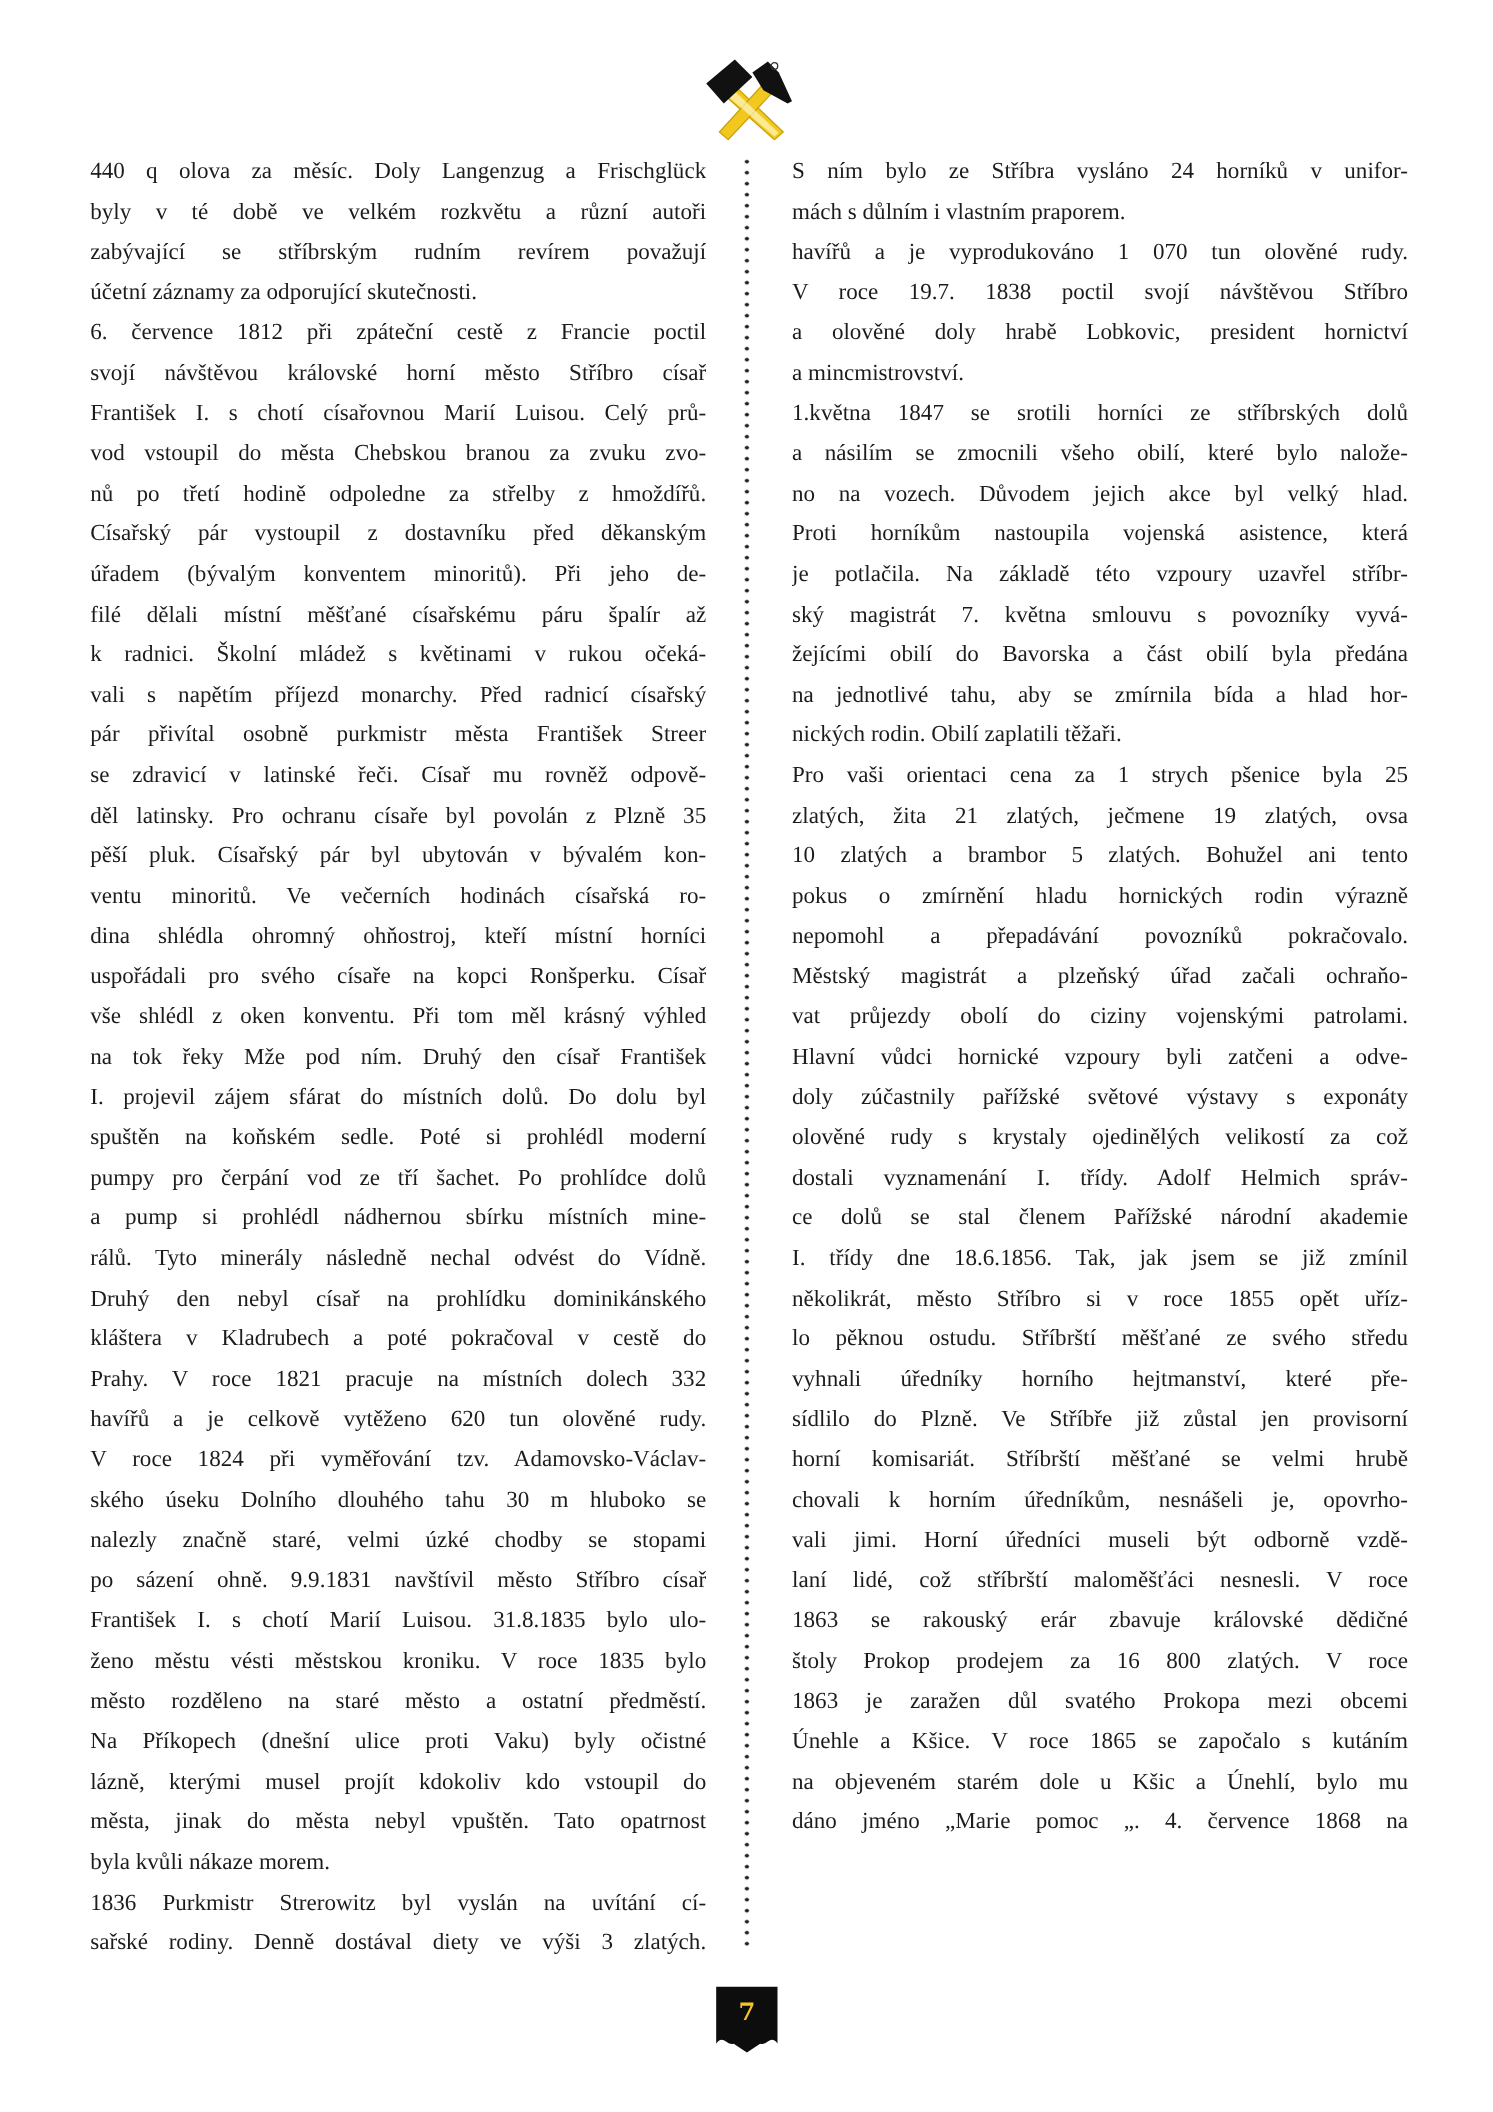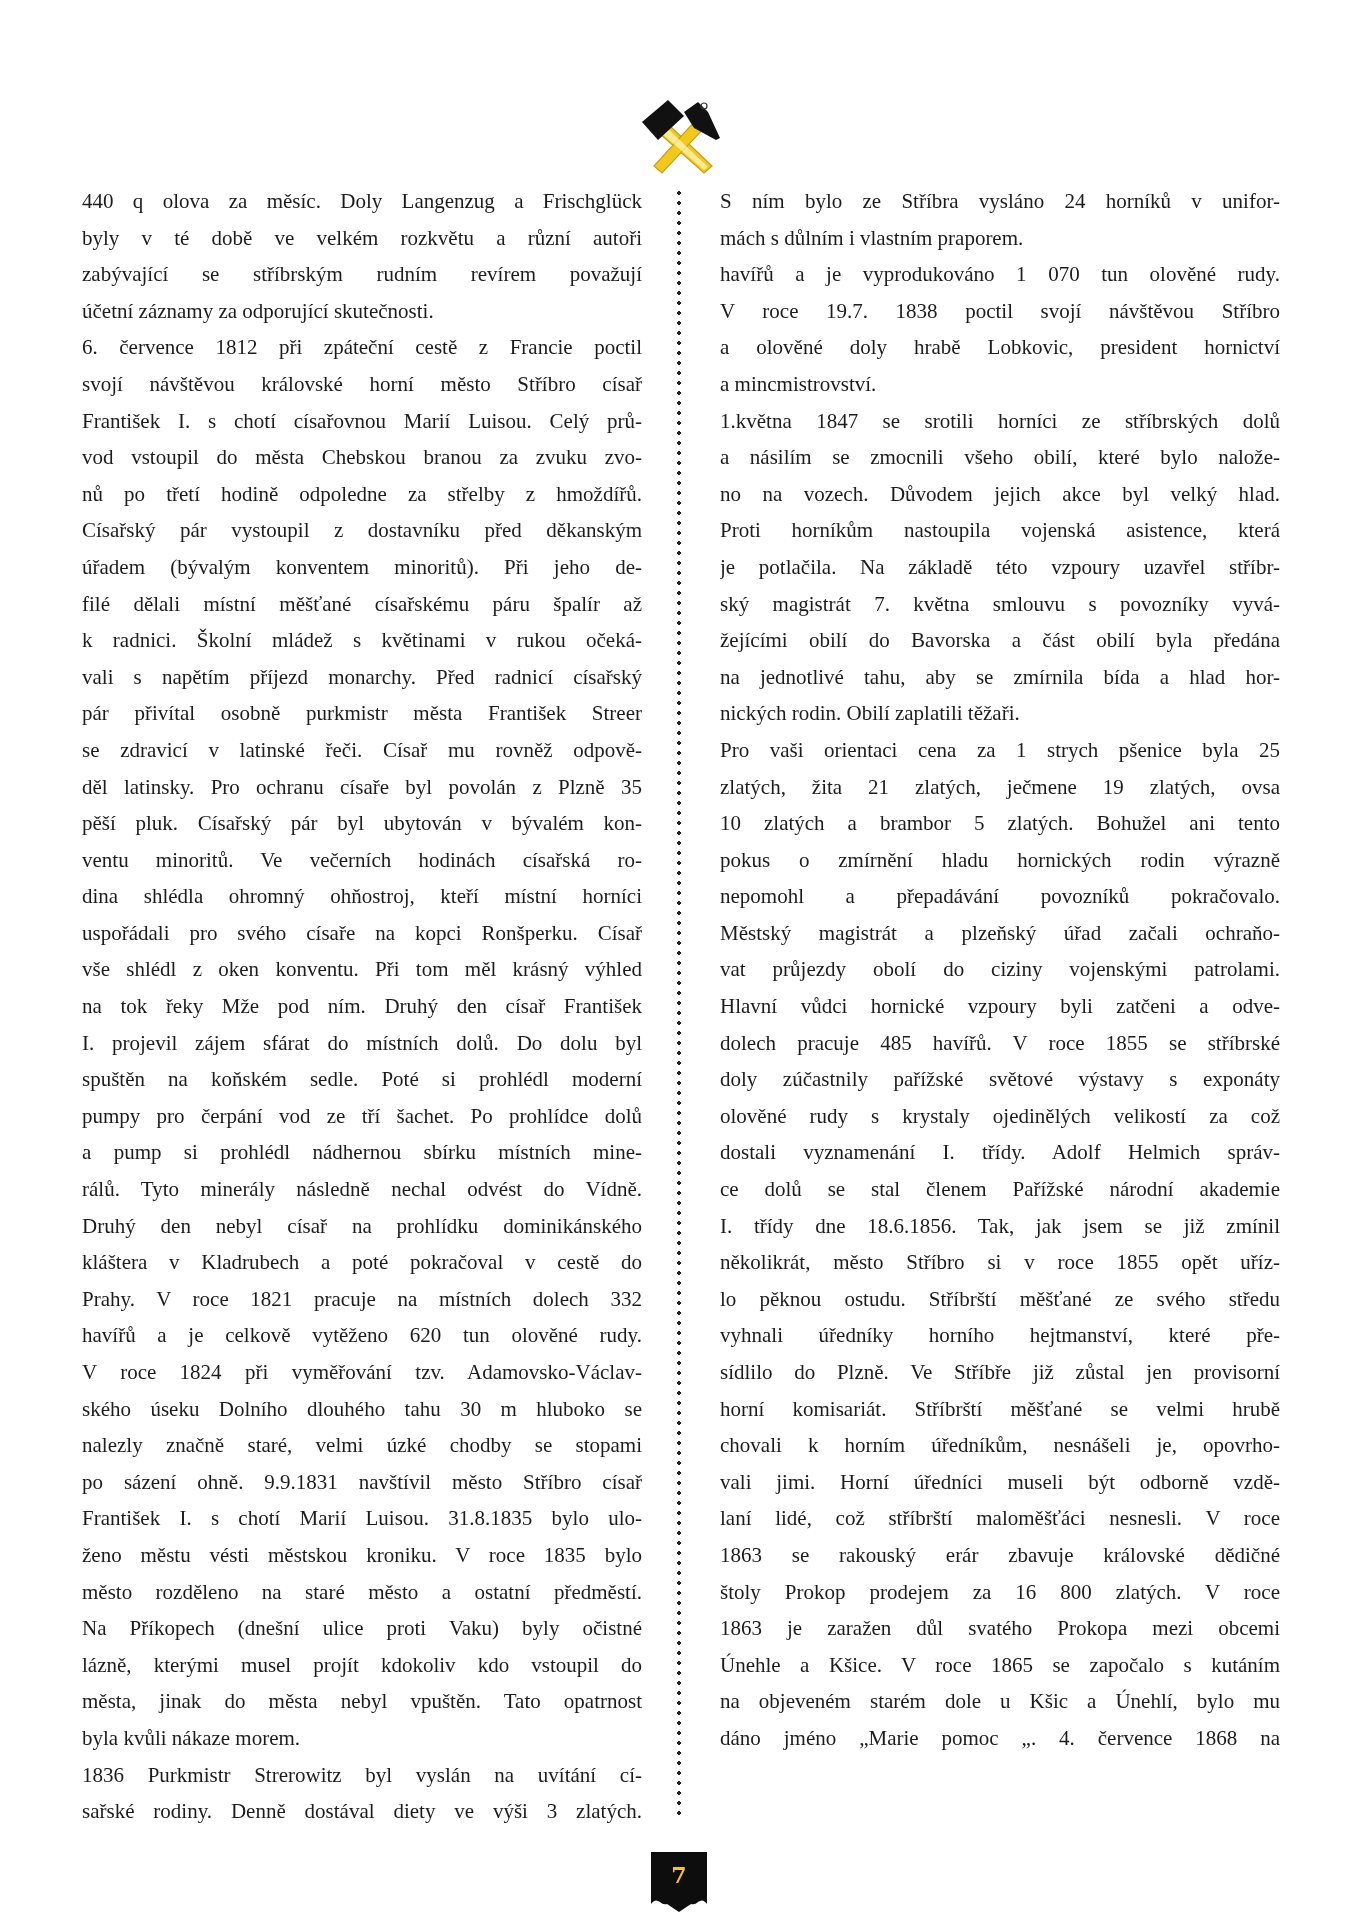--- a/index.html
+++ b/index.html
@@ -1,17 +1,17 @@
 <!DOCTYPE html>
 <html><head>
 <meta charset="utf-8">
 <style>
   html, body { margin: 0; padding: 0; background: #ffffff; }
   body { width: 1357px; height: 1920px; position: relative; overflow: hidden; }
-  .page { position: absolute; left: 0; top: 0; width: 1357px; height: 1631px; background: #ffffff; margin-top: 46px; }
+  .page { position: absolute; left: 0; top: 0; width: 1357px; height: 1631px; background: #ffffff; }
 
   .logo { position: absolute; left: 640px; top: 52px; width: 86px; height: 76px; }
 
   .col {
     position: absolute;
     top: 137px;
     width: 560px;
     font-family: "Liberation Serif", "DejaVu Serif", serif;
     font-size: 21px;
     line-height: 36.6px;
@@ -150,21 +150,20 @@
       <span class="line">na jednotlivé tahu, aby se zmírnila bída a hlad hor-</span>
       <span class="line last">nických rodin. Obilí zaplatili těžaři.</span>
       <span class="line">Pro vaši orientaci cena za 1 strych pšenice byla 25</span>
       <span class="line">zlatých, žita 21 zlatých, ječmene 19 zlatých, ovsa</span>
       <span class="line">10 zlatých a brambor 5 zlatých. Bohužel ani tento</span>
       <span class="line">pokus o zmírnění hladu hornických rodin výrazně</span>
       <span class="line">nepomohl a přepadávání povozníků pokračovalo.</span>
       <span class="line">Městský magistrát a plzeňský úřad začali ochraňo-</span>
       <span class="line">vat průjezdy obolí do ciziny vojenskými patrolami.</span>
       <span class="line">Hlavní vůdci hornické vzpoury byli zatčeni a odve-</span>
-      <span class="line">dolech pracuje 485 havířů. V roce 1855 se stříbrské</span>
       <span class="line">doly zúčastnily pařížské světové výstavy s exponáty</span>
       <span class="line">olověné rudy s krystaly ojedinělých velikostí za což</span>
       <span class="line">dostali vyznamenání I. třídy. Adolf Helmich správ-</span>
       <span class="line">ce dolů se stal členem Pařížské národní akademie</span>
       <span class="line">I. třídy dne 18.6.1856. Tak, jak jsem se již zmínil</span>
       <span class="line">několikrát, město Stříbro si v roce 1855 opět uříz-</span>
       <span class="line">lo pěknou ostudu. Stříbrští měšťané ze svého středu</span>
       <span class="line">vyhnali úředníky horního hejtmanství, které pře-</span>
       <span class="line">sídlilo do Plzně. Ve Stříbře již zůstal jen provisorní</span>
       <span class="line">horní komisariát. Stříbrští měšťané se velmi hrubě</span>

